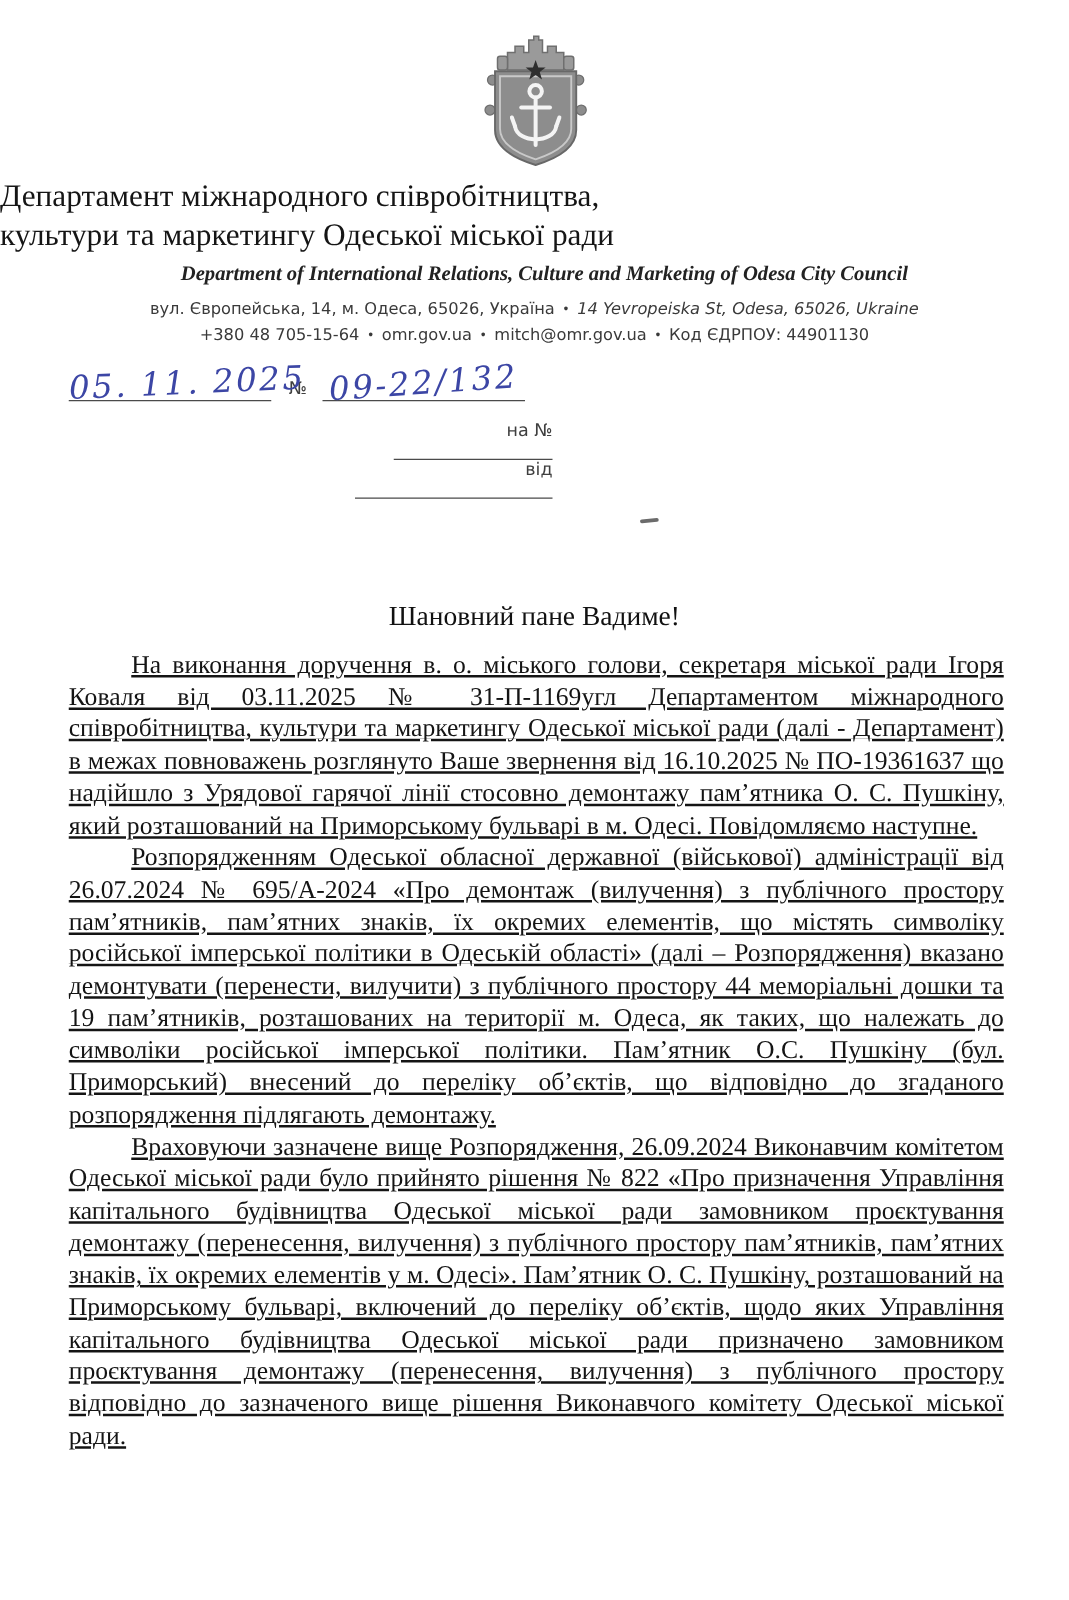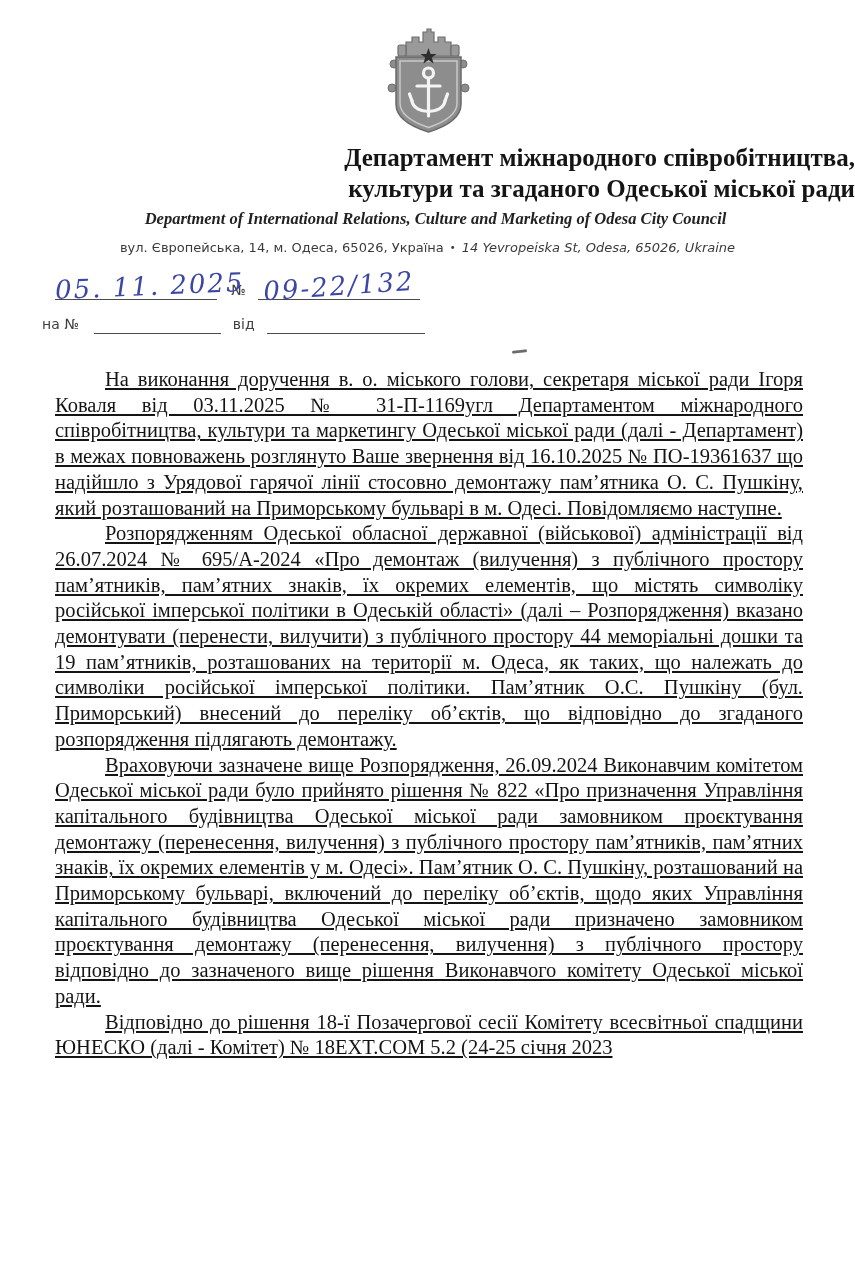--- a/index.html
+++ b/index.html
@@ -9,22 +9,22 @@
     height: 1280px;
     margin: 0 auto;
     background: #ffffff;
     font-family: "Liberation Serif", serif;
     color: #1b1b1b;
     overflow: hidden;
   }
   
   .emblem-wrap { width: 100%; display: flex; justify-content: center; padding-top: 28px; }
   .org-uk {
-    text-align: right;
-    font-weight: 700;
+    text-align: left;
+    font-weight: 400;
     font-size: 25px;
     line-height: 31px;
     margin-top: 8px;
     color: #151515;
   }
   .org-en {
     text-align: center;
     font-style: italic;
     font-weight: 600;
     font-size: 16.5px;
@@ -44,21 +44,21 @@
   .addr .sep { display: inline-block; margin: 0 6px; transform: translateY(-1px); font-size: 10px; }
   
   .ref-block {
     margin: 10px 0 0 42px;
     font-family: "DejaVu Sans", sans-serif;
     font-size: 14px;
     color: #3f3f3f;
     width: 400px;
   }
   .ref-row { display: flex; align-items: flex-end; }
-  .ref-row + .ref-row { margin-top: 16px; }
+  .ref-row + .ref-row { margin-top: 16px; flex-direction: column; }
   .u-line {
     border-bottom: 1.5px solid #4a4a4a;
     display: inline-block;
     text-align: center;
     height: 30px;
     position: relative;
   }
   .hw {
     font-family: "DejaVu Serif", serif;
     font-style: italic;
@@ -132,27 +132,30 @@
         <line x1="36" y1="58" x2="59" y2="58"></line>
         <path d="M31 73 C33 87 62 87 64 73"></path>
         <line x1="31" y1="73" x2="28.5" y2="66"></line>
         <line x1="64" y1="73" x2="66.5" y2="66"></line>
       </g>
     </svg>
   </div>
 
   <div class="org-uk">
     <div>Департамент міжнародного співробітництва,</div>
-    <div>культури та згаданого Одеської міської ради</div>
+    <div>культури та маркетингу Одеської міської ради</div>
   </div>
   <div class="org-en">Department of International Relations, Culture and Marketing of Odesa City Council</div>
 
   <div class="addr">
     <div>
       <span>вул. Європейська, 14, м. Одеса, 65026, Україна</span><span class="sep">•</span><span class="it">14 Yevropeiska St, Odesa, 65026, Ukraine</span>
+    </div>
+    <div>
+      <span>+380 48 705-15-64</span><span class="sep">•</span><span>omr.gov.ua</span><span class="sep">•</span><span>mitch@omr.gov.ua</span><span class="sep">•</span><span>Код ЄДРПОУ: 44901130</span>
     </div>
   </div>
 
   <div class="ref-block">
     <div class="ref-row">
       <span class="u-line" style="width:162px; margin-left:13px;">
         <span class="hw">05. 11. 2025</span>
       </span>
       <span class="lbl" style="margin:0 12px 0 14px;">№</span>
       <span class="u-line" style="width:162px;">
@@ -162,21 +165,21 @@
     <div class="ref-row">
       <span class="lbl">на №</span>
       <span class="u-line" style="width:127px; height:12px; margin-left:15px;"></span>
       <span class="lbl" style="margin-left:12px;">від</span>
       <span class="u-line" style="width:158px; height:12px; margin-left:12px;"></span>
     </div>
   </div>
 
   <div class="pen-mark"></div>
 
+  <div class="salutation">Шановний пане Вадиме!</div>
 
   <div class="letter-body">
     <p>На виконання доручення в. о. міського голови, секретаря міської ради Ігоря Коваля від 03.11.2025 № 31-П-1169угл Департаментом міжнародного співробітництва, культури та маркетингу Одеської міської ради (далі - Департамент) в межах повноважень розглянуто Ваше звернення від 16.10.2025 № ПО-19361637 що надійшло з Урядової гарячої лінії стосовно демонтажу пам’ятника О. С. Пушкіну, який розташований на Приморському бульварі в м. Одесі. Повідомляємо наступне.</p>
     <p>Розпорядженням Одеської обласної державної (військової) адміністрації від 26.07.2024 № 695/А-2024 «Про демонтаж (вилучення) з публічного простору пам’ятників, пам’ятних знаків, їх окремих елементів, що містять символіку російської імперської політики в Одеській області» (далі – Розпорядження) вказано демонтувати (перенести, вилучити) з публічного простору 44 меморіальні дошки та 19 пам’ятників, розташованих на території м. Одеса, як таких, що належать до символіки російської імперської політики. Пам’ятник О.С. Пушкіну (бул. Приморський) внесений до переліку об’єктів, що відповідно до згаданого розпорядження підлягають демонтажу.</p>
     <p>Враховуючи зазначене вище Розпорядження, 26.09.2024 Виконавчим комітетом Одеської міської ради було прийнято рішення № 822 «Про призначення Управління капітального будівництва Одеської міської ради замовником проєктування демонтажу (перенесення, вилучення) з публічного простору пам’ятників, пам’ятних знаків, їх окремих елементів у м. Одесі». Пам’ятник О. С. Пушкіну, розташований на Приморському бульварі, включений до переліку об’єктів, щодо яких Управління капітального будівництва Одеської міської ради призначено замовником проєктування демонтажу (перенесення, вилучення) з публічного простору відповідно до зазначеного вище рішення Виконавчого комітету Одеської міської ради.</p>
-    <p>Відповідно до рішення 18-ї Позачергової сесії Комітету всесвітньої спадщини ЮНЕСКО (далі - Комітет) № 18EXT.COM 5.2 (24-25 січня 2023</p>
   </div>
 
 </div>
 
 </body></html>

